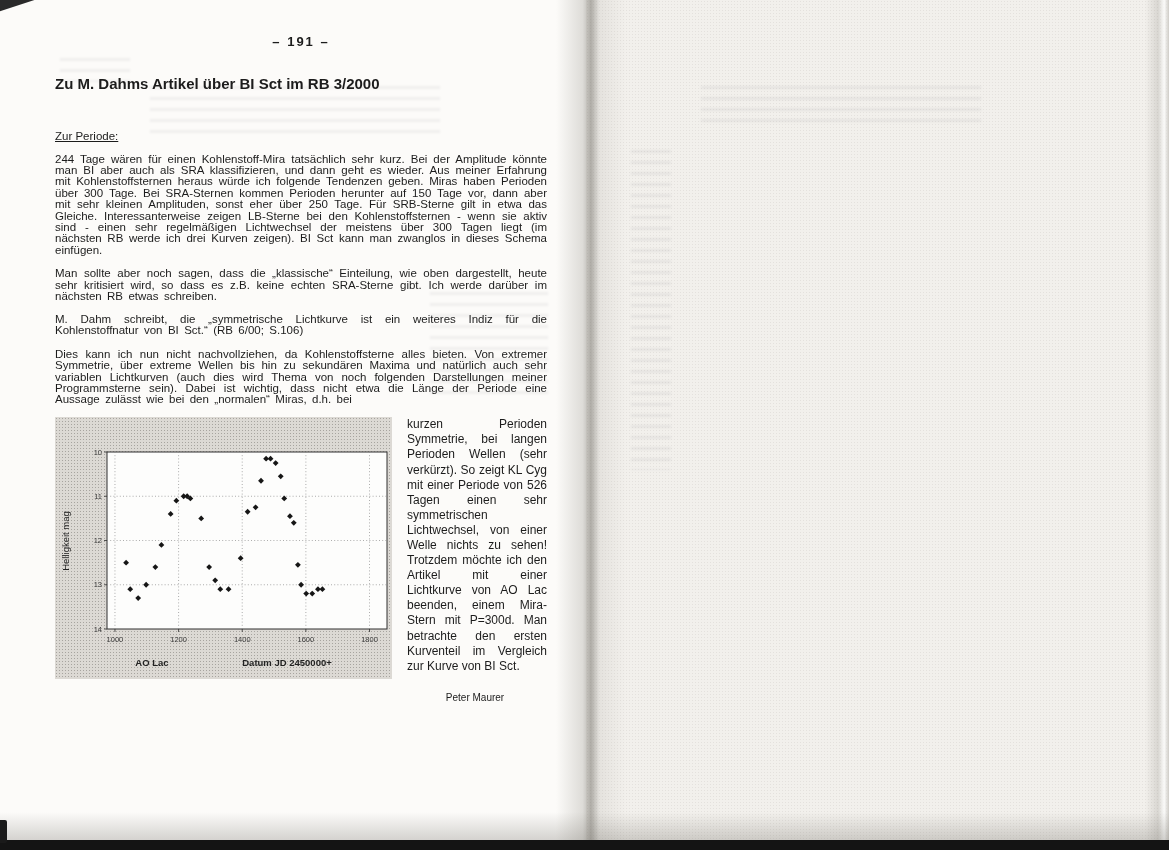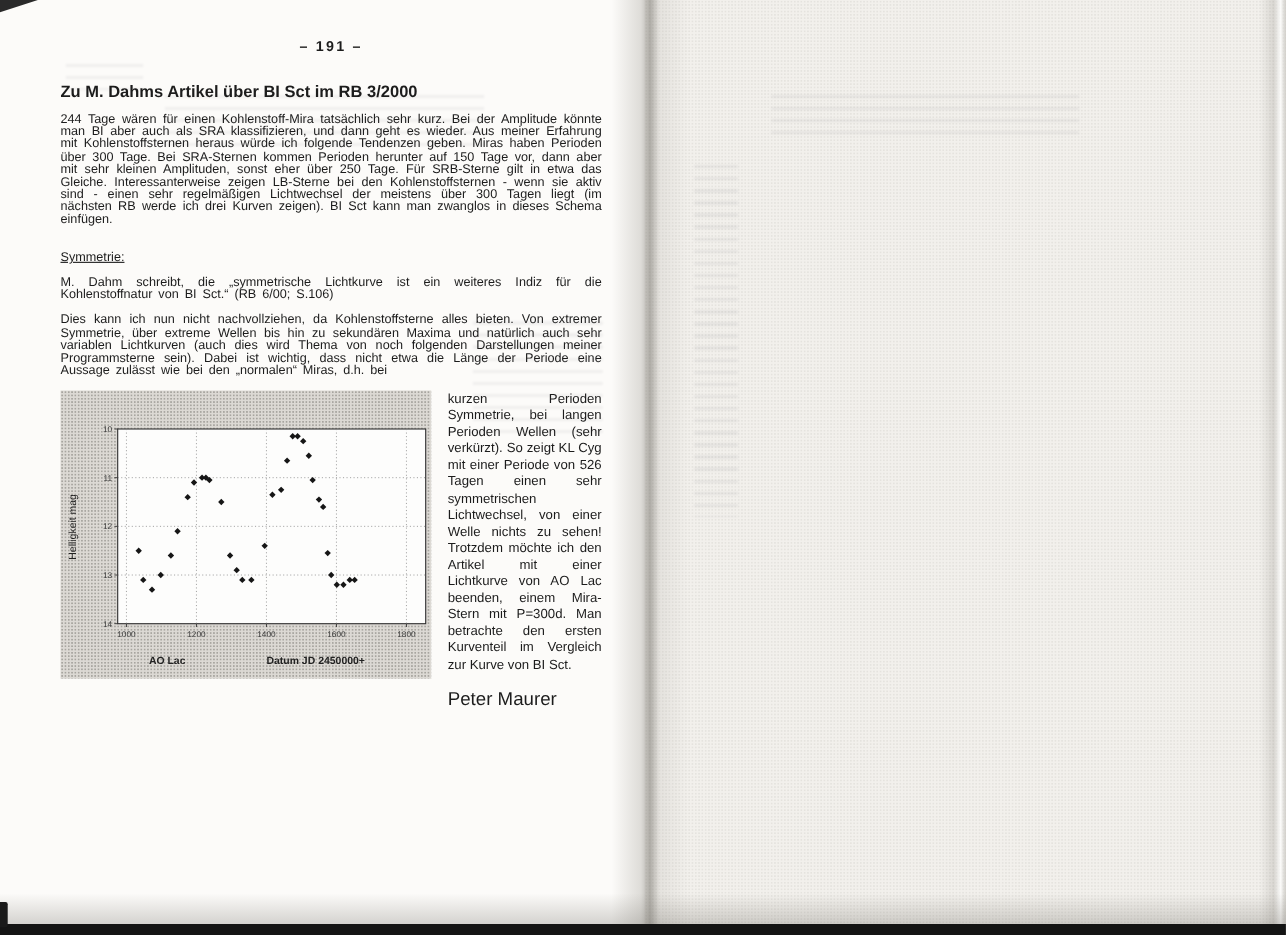--- a/index.html
+++ b/index.html
@@ -32,37 +32,38 @@
   .title{font-weight:bold;font-size:15px;margin-top:26px;}
   .heading{font-size:11.5px;text-decoration:underline;margin-top:38px;}
   .body-l{font-size:11.5px;line-height:11.4px;text-align:justify;word-spacing:2.2px;}
 
   
   .chart-row{display:flex;margin-top:10px;}
   .chart-box{position:relative;background-color:#dcd9d4;
       background-image:radial-gradient(rgba(115,113,107,.5) .6px,transparent .95px);background-size:3px 3px;}
   .box-l{width:337px;height:262px;}
   .narrow-l{width:148px;margin-left:15px;font-size:12px;line-height:15.1px;text-align:justify;}
-  .sig{text-align:left;font-size:17px;margin-top:16px;padding-right:4px;}
+  .sig{text-align:center;font-size:10px;margin-top:16px;padding-right:4px;}
 </style>
 </head>
 <body>
 
 <div id="scan">
 
   <div class="page-left">
     <div class="ghost" style="left:150px;top:86px;width:290px;height:52px;"></div>
     <div class="ghost" style="left:430px;top:292px;width:118px;height:108px;"></div>
     <div class="ghost" style="left:60px;top:58px;width:70px;height:24px;"></div>
 
     <div class="col-left">
       <div class="pagenum">– 191 –</div>
       <div class="title">Zu M. Dahms Artikel über BI Sct im RB 3/2000</div>
+      <div class="heading">Zur Periode:</div>
       <p class="body-l">244 Tage wären für einen Kohlenstoff-Mira tatsächlich sehr kurz. Bei der Amplitude könnte man BI aber auch als SRA klassifizieren, und dann geht es wieder. Aus meiner Erfahrung mit Kohlenstoffsternen heraus würde ich folgende Tendenzen geben. Miras haben Perioden über 300 Tage. Bei SRA-Sternen kommen Perioden herunter auf 150 Tage vor, dann aber mit sehr kleinen Amplituden, sonst eher über 250 Tage. Für SRB-Sterne gilt in etwa das Gleiche. Interessanterweise zeigen LB-Sterne bei den Kohlenstoffsternen - wenn sie aktiv sind - einen sehr regelmäßigen Lichtwechsel der meistens über 300 Tagen liegt (im nächsten RB werde ich drei Kurven zeigen). BI Sct kann man zwanglos in dieses Schema einfügen.</p>
-      <div class="heading" style="margin-top:22px;">Symmetrie:</div>
+      <p class="body-l" style="margin-top:12px;">Man sollte aber noch sagen, dass die „klassische“ Einteilung, wie oben dargestellt, heute sehr kritisiert wird, so dass es z.B. keine echten SRA-Sterne gibt. Ich werde darüber im nächsten RB etwas schreiben.</p>
       <p class="body-l">M. Dahm schreibt, die „symmetrische Lichtkurve ist ein weiteres Indiz für die Kohlenstoffnatur von BI Sct.“ (RB 6/00; S.106)</p>
       <p class="body-l" style="margin-top:12px;">Dies kann ich nun nicht nachvollziehen, da Kohlenstoffsterne alles bieten. Von extremer Symmetrie, über extreme Wellen bis hin zu sekundären Maxima und natürlich auch sehr variablen Lichtkurven (auch dies wird Thema von noch folgenden Darstellungen meiner Programmsterne sein). Dabei ist wichtig, dass nicht etwa die Länge der Periode eine Aussage zulässt wie bei den „normalen“ Miras, d.h. bei</p>
 
       <div class="chart-row">
         <div class="chart-box box-l">
           <svg id="chart0" width="337" height="262">
               <rect x="52" y="35" width="280" height="177" fill="#fdfdfc" stroke="#2e2e2e" stroke-width="1"></rect>
               <line x1="59.95454545454545" y1="35" x2="59.95454545454545" y2="212" stroke="#8a8a8a" stroke-width="0.7" stroke-dasharray="1 2.2"></line>
               <line x1="123.5909090909091" y1="35" x2="123.5909090909091" y2="212" stroke="#8a8a8a" stroke-width="0.7" stroke-dasharray="1 2.2"></line>
               <line x1="187.22727272727272" y1="35" x2="187.22727272727272" y2="212" stroke="#8a8a8a" stroke-width="0.7" stroke-dasharray="1 2.2"></line>

